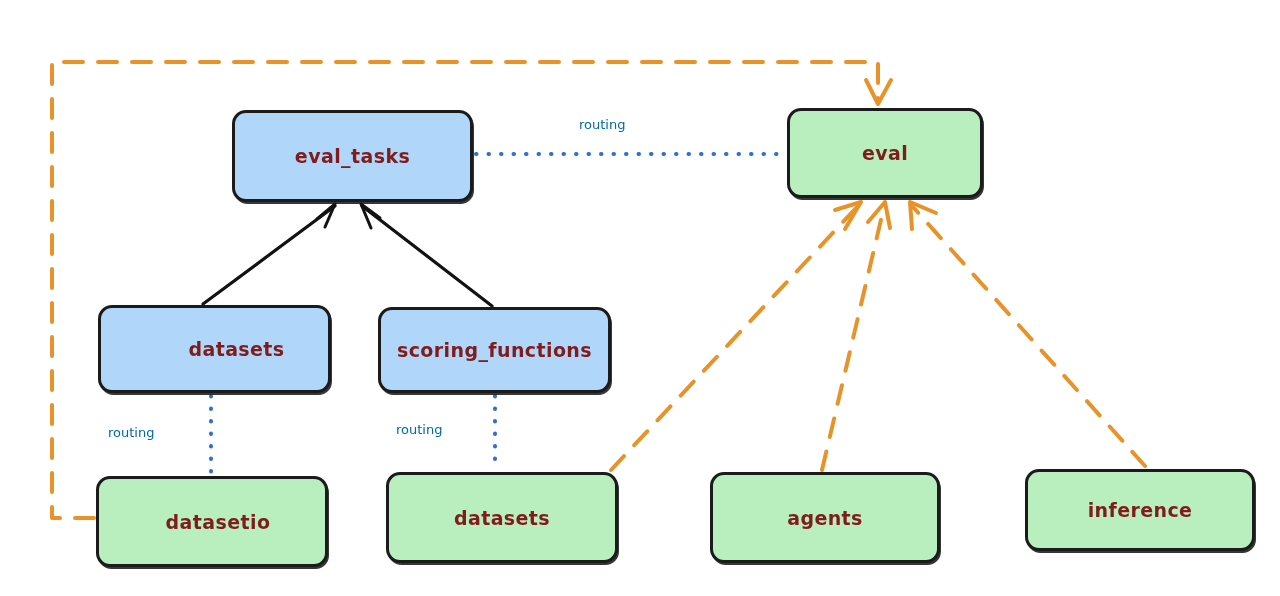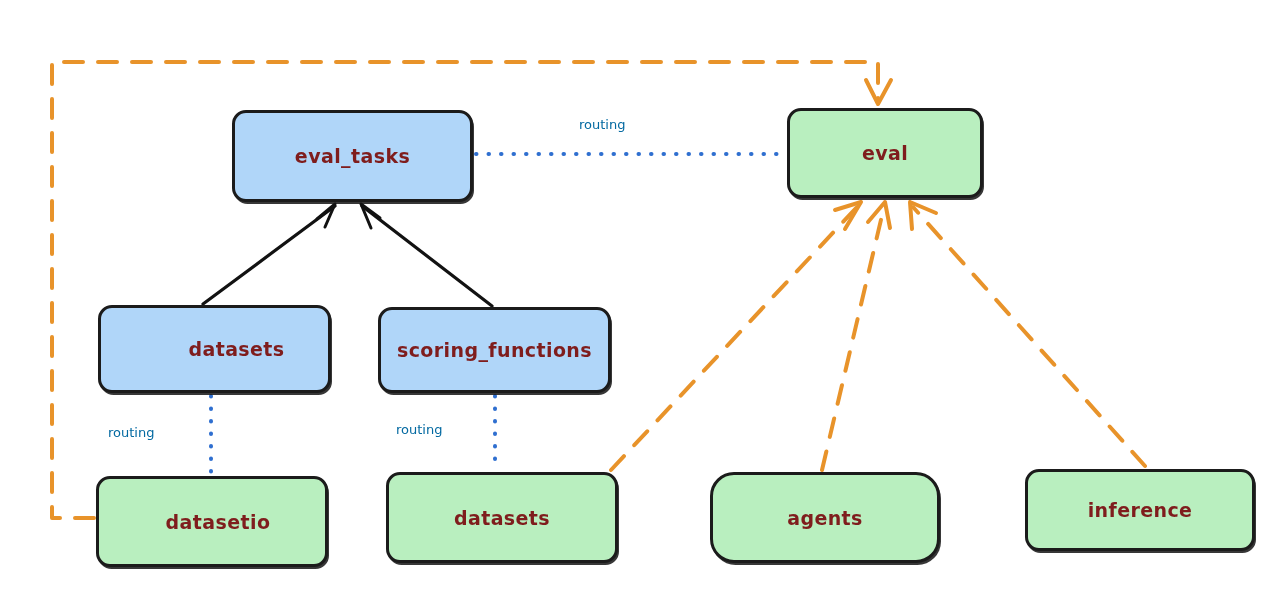--- a/index.html
+++ b/index.html
@@ -122,21 +122,21 @@
   </div>
 
   <div class="node provider" style="left:96px; top:476px; width:232px; height:91px;padding-left:12px;">
     <span class="node-label">datasetio</span>
   </div>
 
   <div class="node provider" style="left:386px; top:472px; width:232px; height:91px;">
     <span class="node-label">datasets</span>
   </div>
 
-  <div class="node provider" style="left:710px; top:472px; width:230px; height:91px;border-radius:24px;">
+  <div class="node provider" style="left:710px; top:472px; width:230px; height:91px;">
     <span class="node-label">agents</span>
   </div>
 
   <div class="node provider" style="left:1025px; top:469px; width:230px; height:82px;">
     <span class="node-label">inference</span>
   </div>
 
   <div class="edge-label" style="left:579px; top:117px;">routing</div>
   <div class="edge-label" style="left:108px; top:425px;">routing</div>
   <div class="edge-label" style="left:396px; top:422px;">routing</div>

